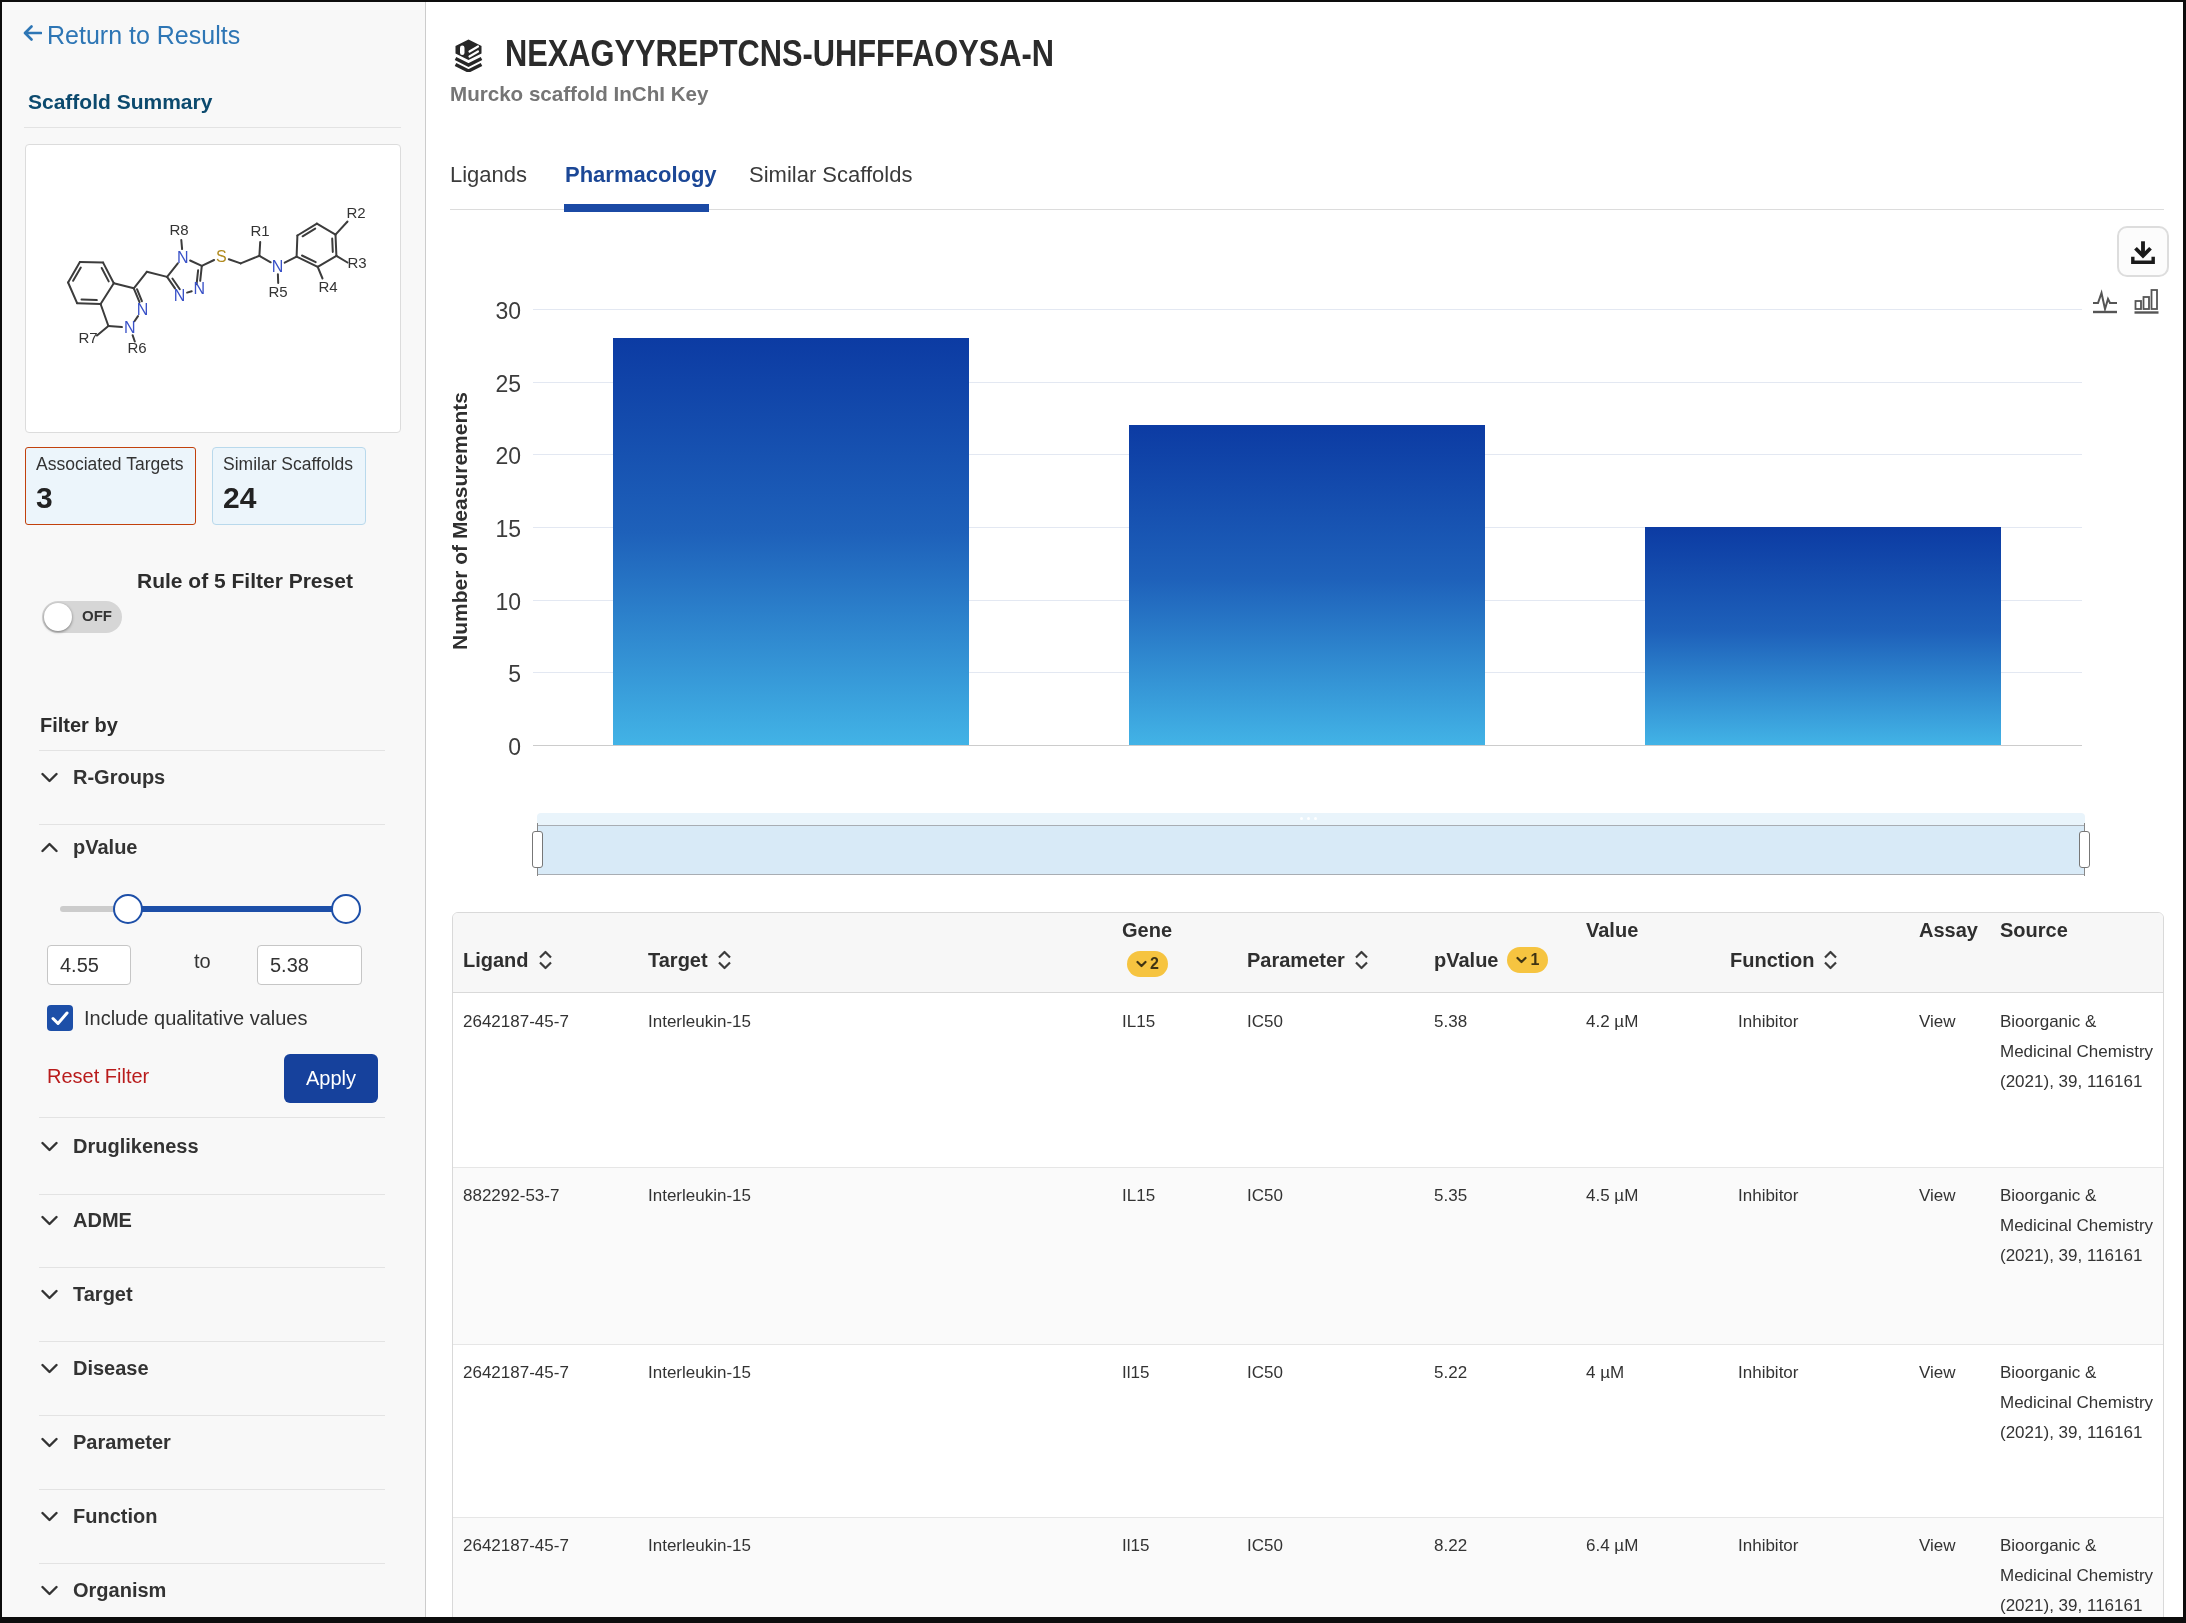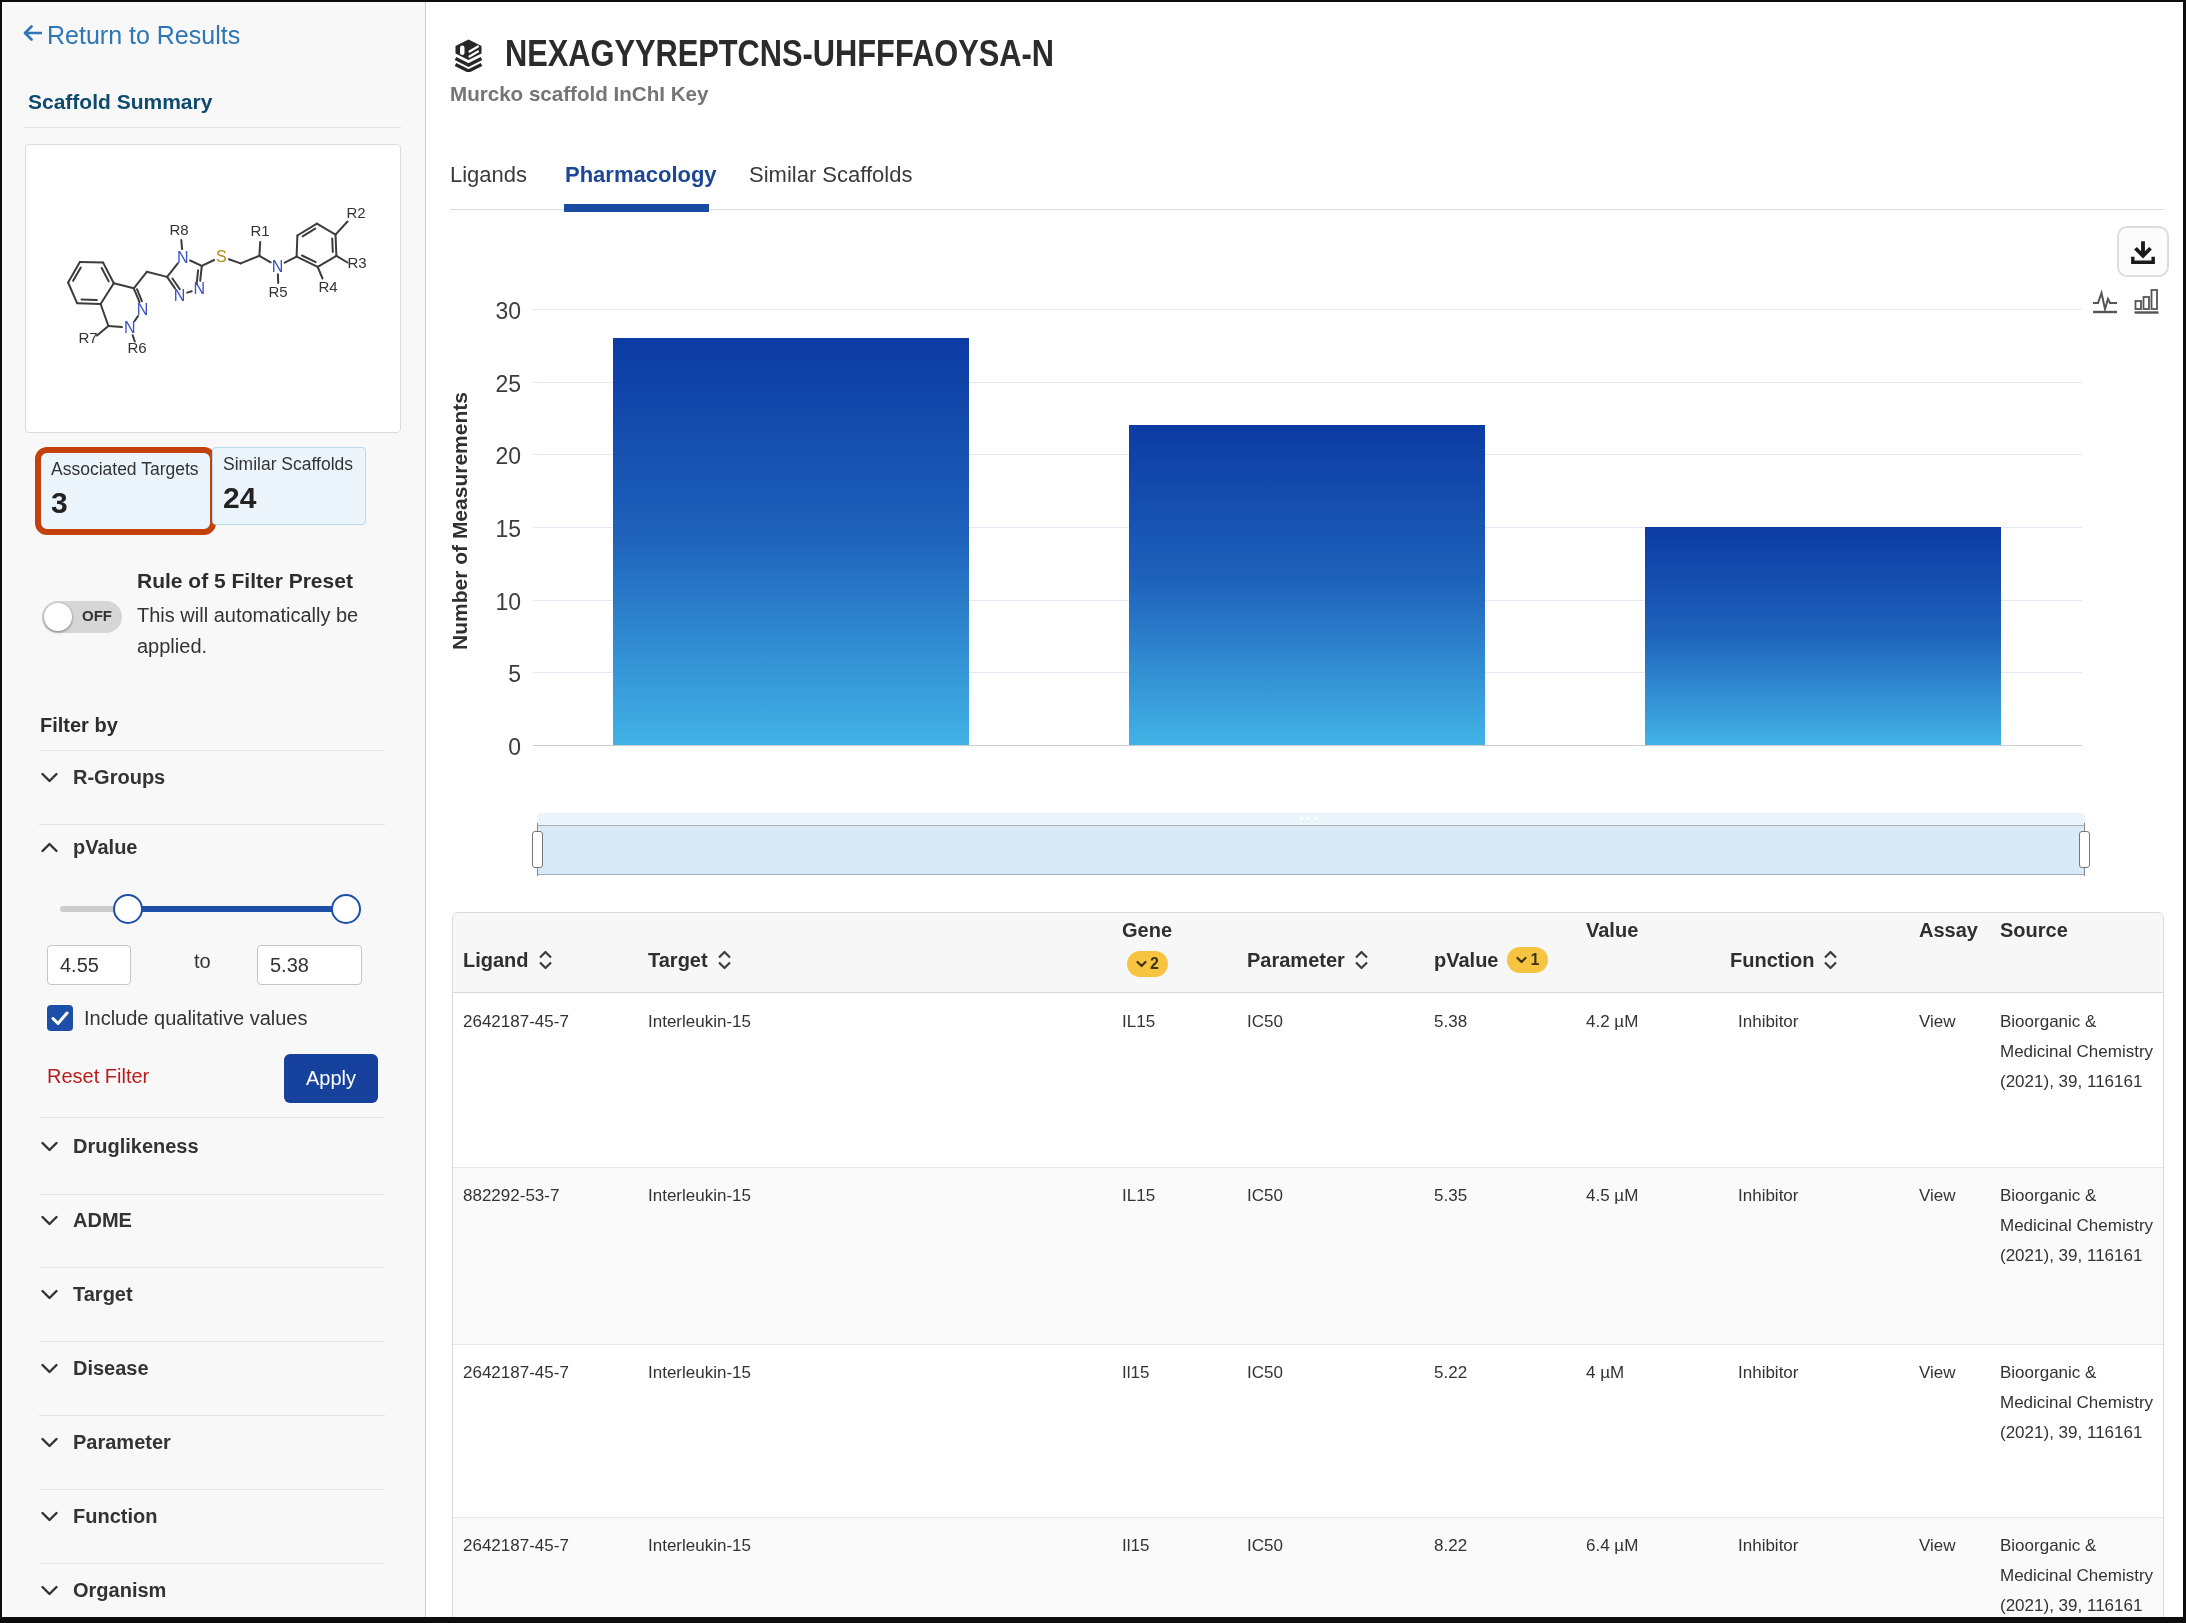--- a/index.html
+++ b/index.html
@@ -88,35 +88,34 @@
 <text x="62" y="198" fill="#333" font-size="15" text-anchor="middle" font-weight="normal">R7</text>
 <text x="111" y="208" fill="#333" font-size="15" text-anchor="middle" font-weight="normal">R6</text>
 <text x="153" y="90" fill="#333" font-size="15" text-anchor="middle" font-weight="normal">R8</text>
 <text x="234" y="91" fill="#333" font-size="15" text-anchor="middle" font-weight="normal">R1</text>
 <text x="252" y="152" fill="#333" font-size="15" text-anchor="middle" font-weight="normal">R5</text>
 <text x="330" y="73" fill="#333" font-size="15" text-anchor="middle" font-weight="normal">R2</text>
 <text x="331" y="123" fill="#333" font-size="15" text-anchor="middle" font-weight="normal">R3</text>
 <text x="302" y="147" fill="#333" font-size="15" text-anchor="middle" font-weight="normal">R4</text>
 </svg>
 
-  <div class="abs" style="left:35px;top:447px;width:169px;height:76px;background:#ecf5fb;border:6px solid #c2410c;border-radius:12px">
+  <div class="abs" style="left:25px;top:447px;width:169px;height:76px;background:#ecf5fb;border:1px solid #c2410c;border-radius:3px">
     <div class="abs" style="left:10px;top:6px;font-size:17.5px;color:#333;white-space:nowrap">Associated Targets</div>
     <div class="abs" style="left:10px;top:33px;font-size:30px;font-weight:bold;color:#222">3</div>
   </div>
   <div class="abs" style="left:212px;top:447px;width:152px;height:76px;background:#ecf5fb;border:1px solid #b9d9ec;border-radius:4px">
     <div class="abs" style="left:10px;top:6px;font-size:17.5px;color:#333;white-space:nowrap">Similar Scaffolds</div>
     <div class="abs" style="left:10px;top:33px;font-size:30px;font-weight:bold;color:#222">24</div>
   </div>
 
   <div class="abs" style="left:42px;top:601px;width:80px;height:32px;background:#d6d6d6;border-radius:16px">
     <div class="abs" style="left:2px;top:2px;width:28px;height:28px;background:#fff;border-radius:50%;box-shadow:0 1px 3px rgba(0,0,0,0.45)"></div>
     <div class="abs" style="right:10px;top:6px;font-size:15px;font-weight:bold;color:#333">OFF</div>
   </div>
   <div class="abs" style="left:137px;top:569px;font-size:21px;font-weight:bold;color:#2d2d2d">Rule of 5 Filter Preset</div>
-  <div class="abs" style="left:137px;top:600px;width:230px;font-size:20px;line-height:31px;color:#333">This will automatically be applied.</div>
 
   <div class="abs" style="left:40px;top:714px;font-size:20px;font-weight:bold;color:#2d2d2d">Filter by</div>
   <div class="hr" style="left:39px;top:750px;width:346px"></div>
 
   <div class="sec" style="left:41px;top:762px"><svg width="17" height="11" viewBox="0 0 17 11">
         <polyline points="1.5,2 8.5,9 15.5,2" fill="none" stroke="#333" stroke-width="2.4" stroke-linecap="round" stroke-linejoin="round"></polyline>
       </svg>R-Groups</div>
   <div class="hr" style="left:39px;top:824px;width:346px"></div>
 
   <div class="sec" style="left:41px;top:832px"><svg width="17" height="11" viewBox="0 0 17 11">

